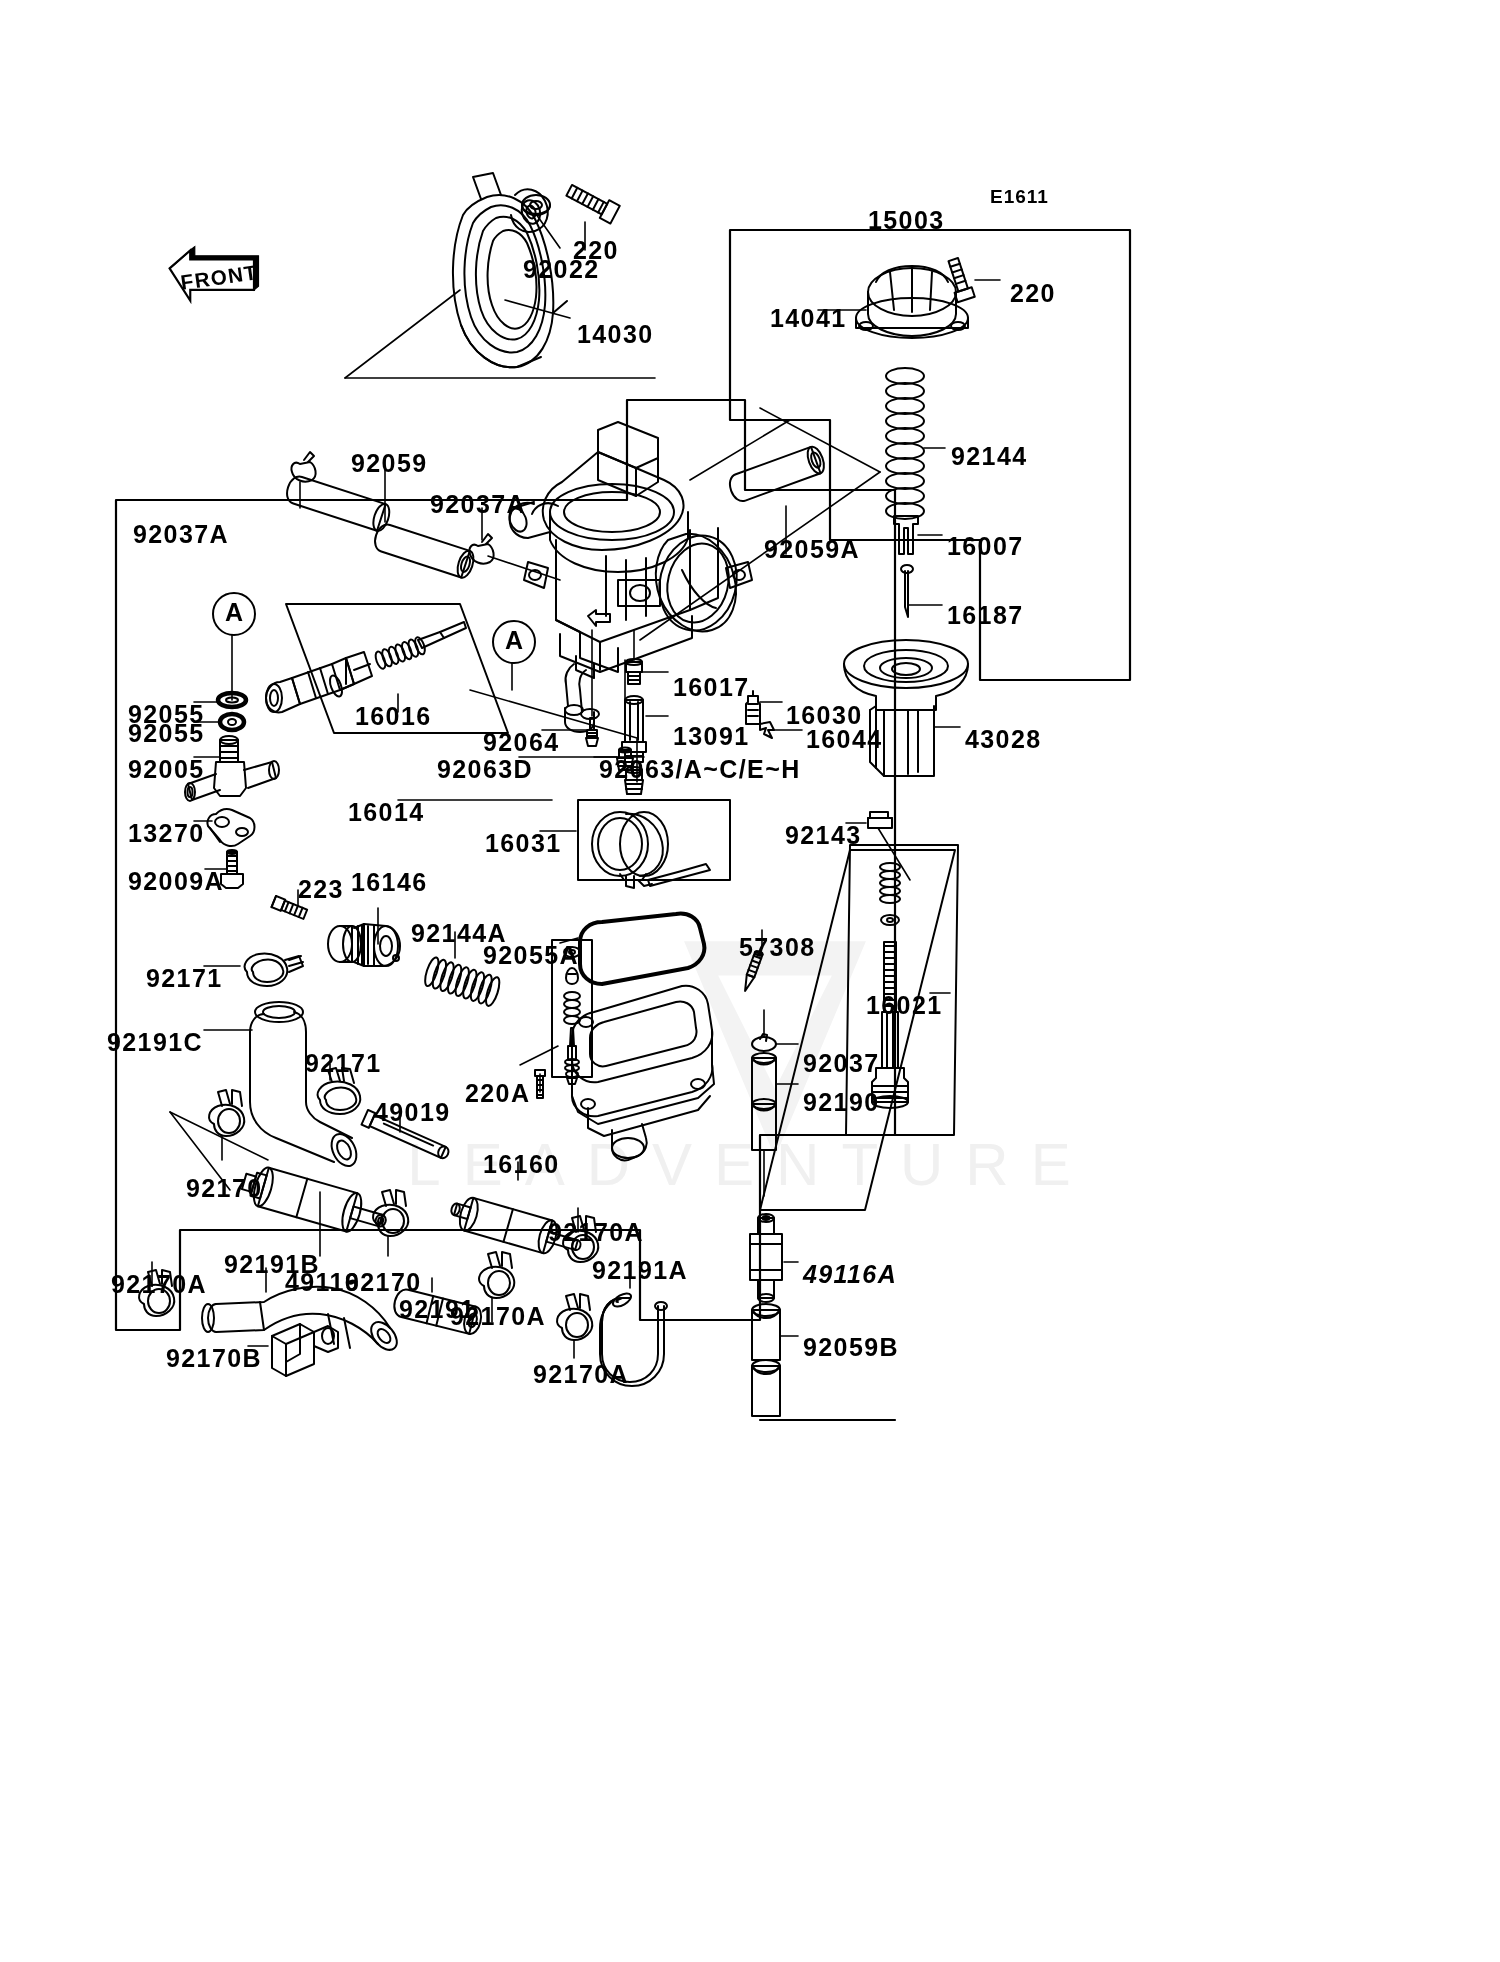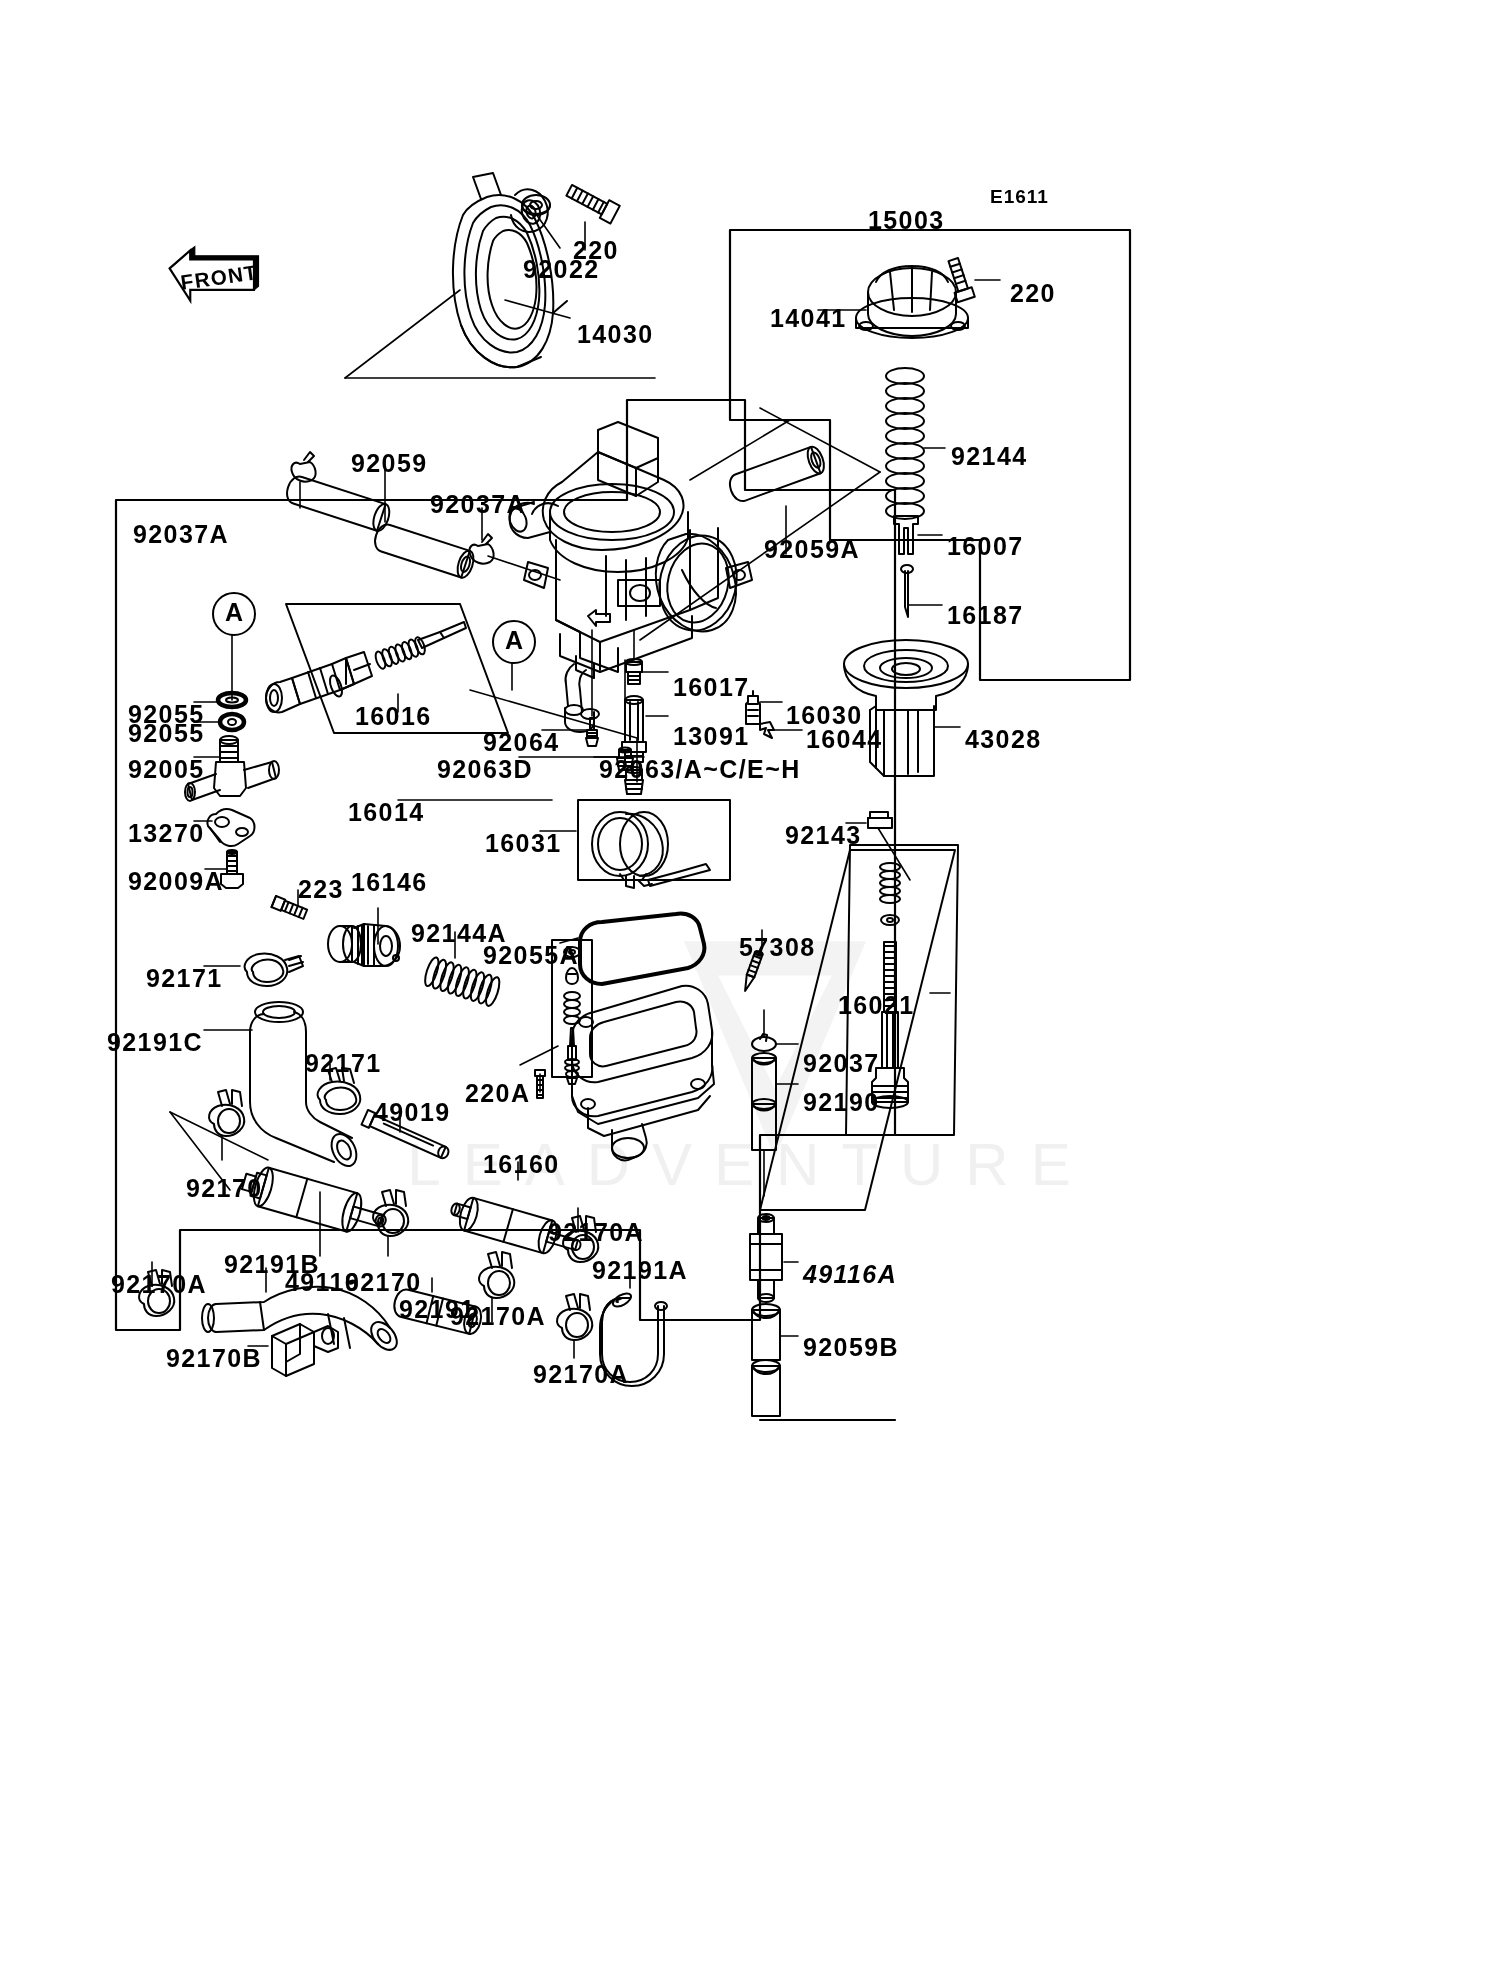--- a/index.html
+++ b/index.html
@@ -837,21 +837,21 @@
       <div class="lbl" style="left: 128px; top: 821px;">13270</div>
       <div class="lbl" style="left: 128px; top: 869px;">92009A</div>
       <div class="lbl" style="left: 287px; top: 877px; margin-left: 11px;">223</div>
       <div class="lbl" style="left: 351px; top: 870px;">16146</div>
       <div class="lbl" style="left: 348px; top: 800px;">16014</div>
       <div class="lbl" style="left: 485px; top: 831px;">16031</div>
       <div class="lbl" style="left: 785px; top: 823px;">92143</div>
       <div class="lbl" style="left: 411px; top: 921px;">92144A</div>
       <div class="lbl" style="left: 483px; top: 943px;">92055A</div>
       <div class="lbl" style="left: 739px; top: 935px;">57308</div>
-      <div class="lbl" style="left: 812px; top: 993px; padding-left: 26px;">16021</div>
+      <div class="lbl" style="left: 840px; top: 993px; padding-left: 26px;">16021</div>
       <div class="lbl" style="left: 146px; top: 966px;">92171</div>
       <div class="lbl" style="left: 107px; top: 1030px;">92191C</div>
       <div class="lbl" style="left: 305px; top: 1051px;">92171</div>
       <div class="lbl" style="left: 374px; top: 1100px;">49019</div>
       <div class="lbl" style="left: 465px; top: 1081px;">220A</div>
       <div class="lbl" style="left: 803px; top: 1051px;">92037</div>
       <div class="lbl" style="left: 803px; top: 1090px;">92190</div>
       <div class="lbl" style="left: 186px; top: 1176px;">92170</div>
       <div class="lbl" style="left: 483px; top: 1152px;">16160</div>
       <div class="lbl" style="left: 548px; top: 1220px;">92170A</div>

